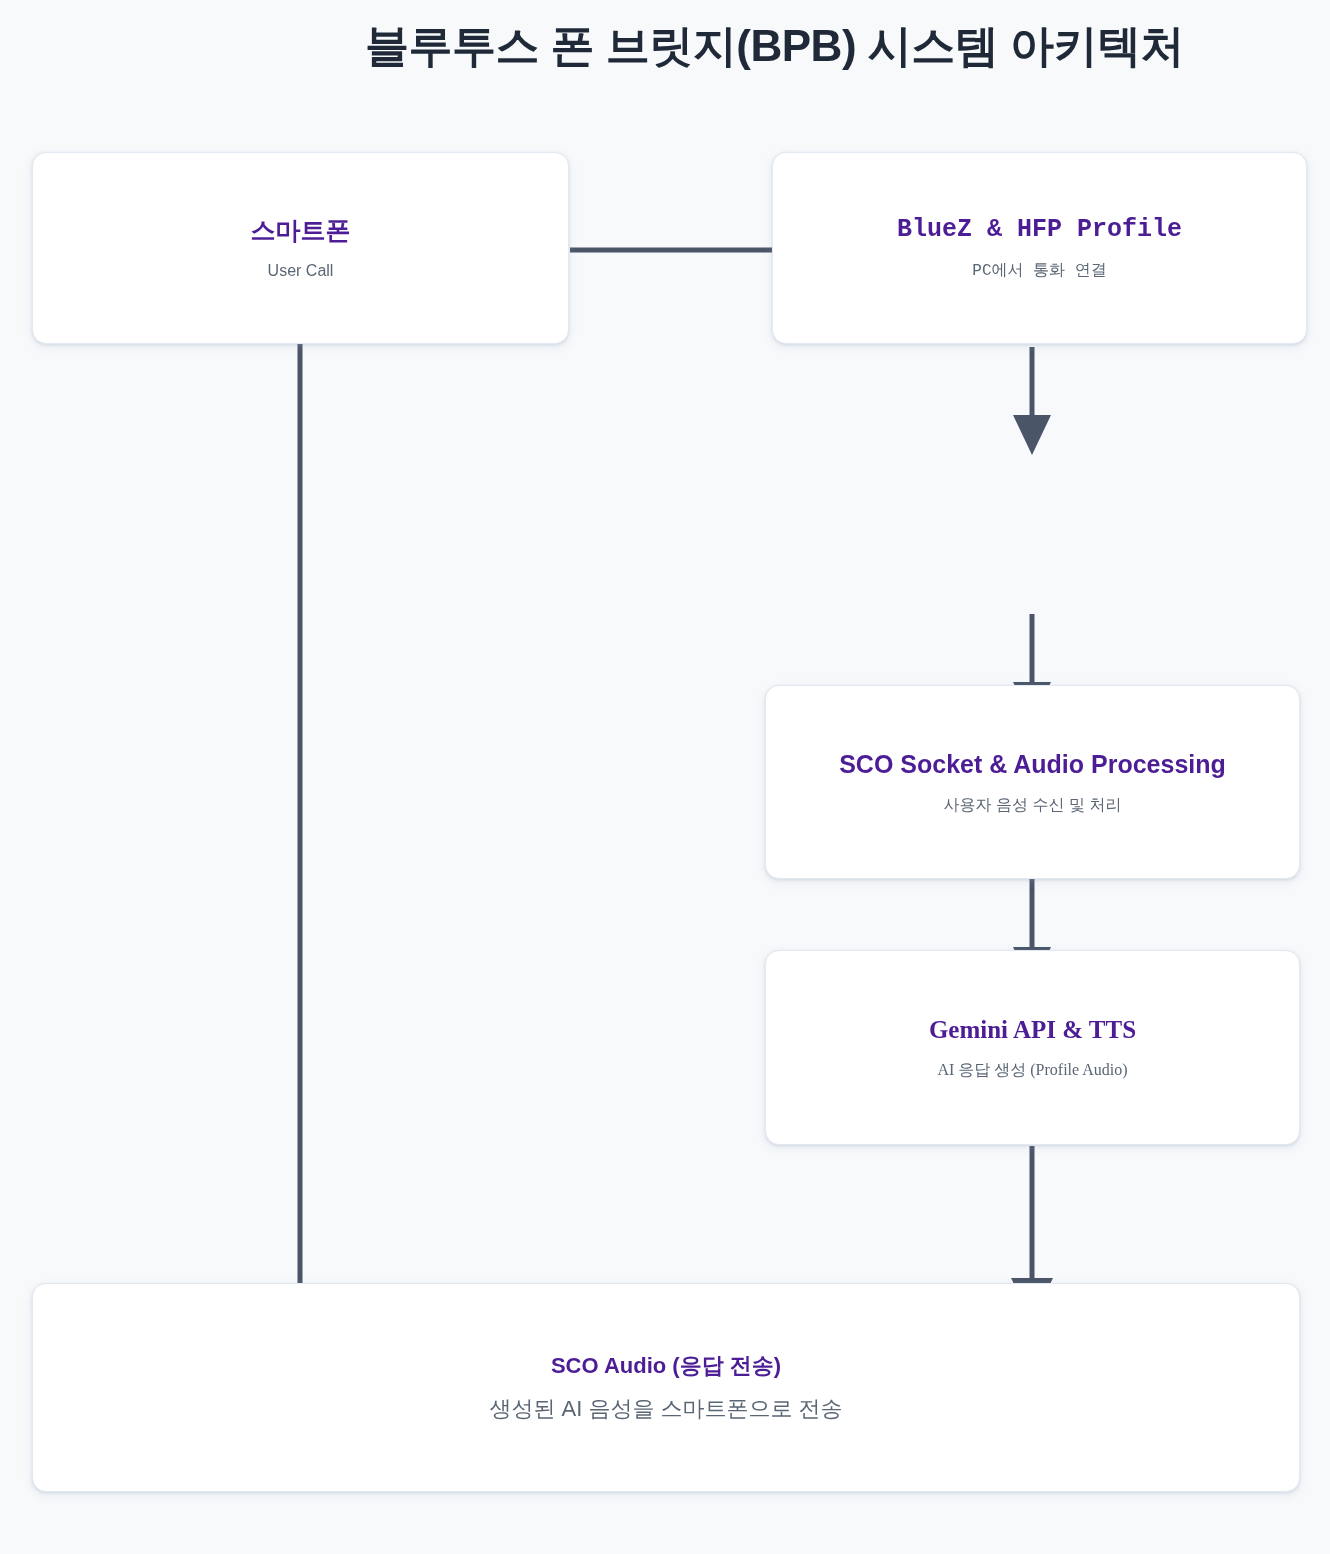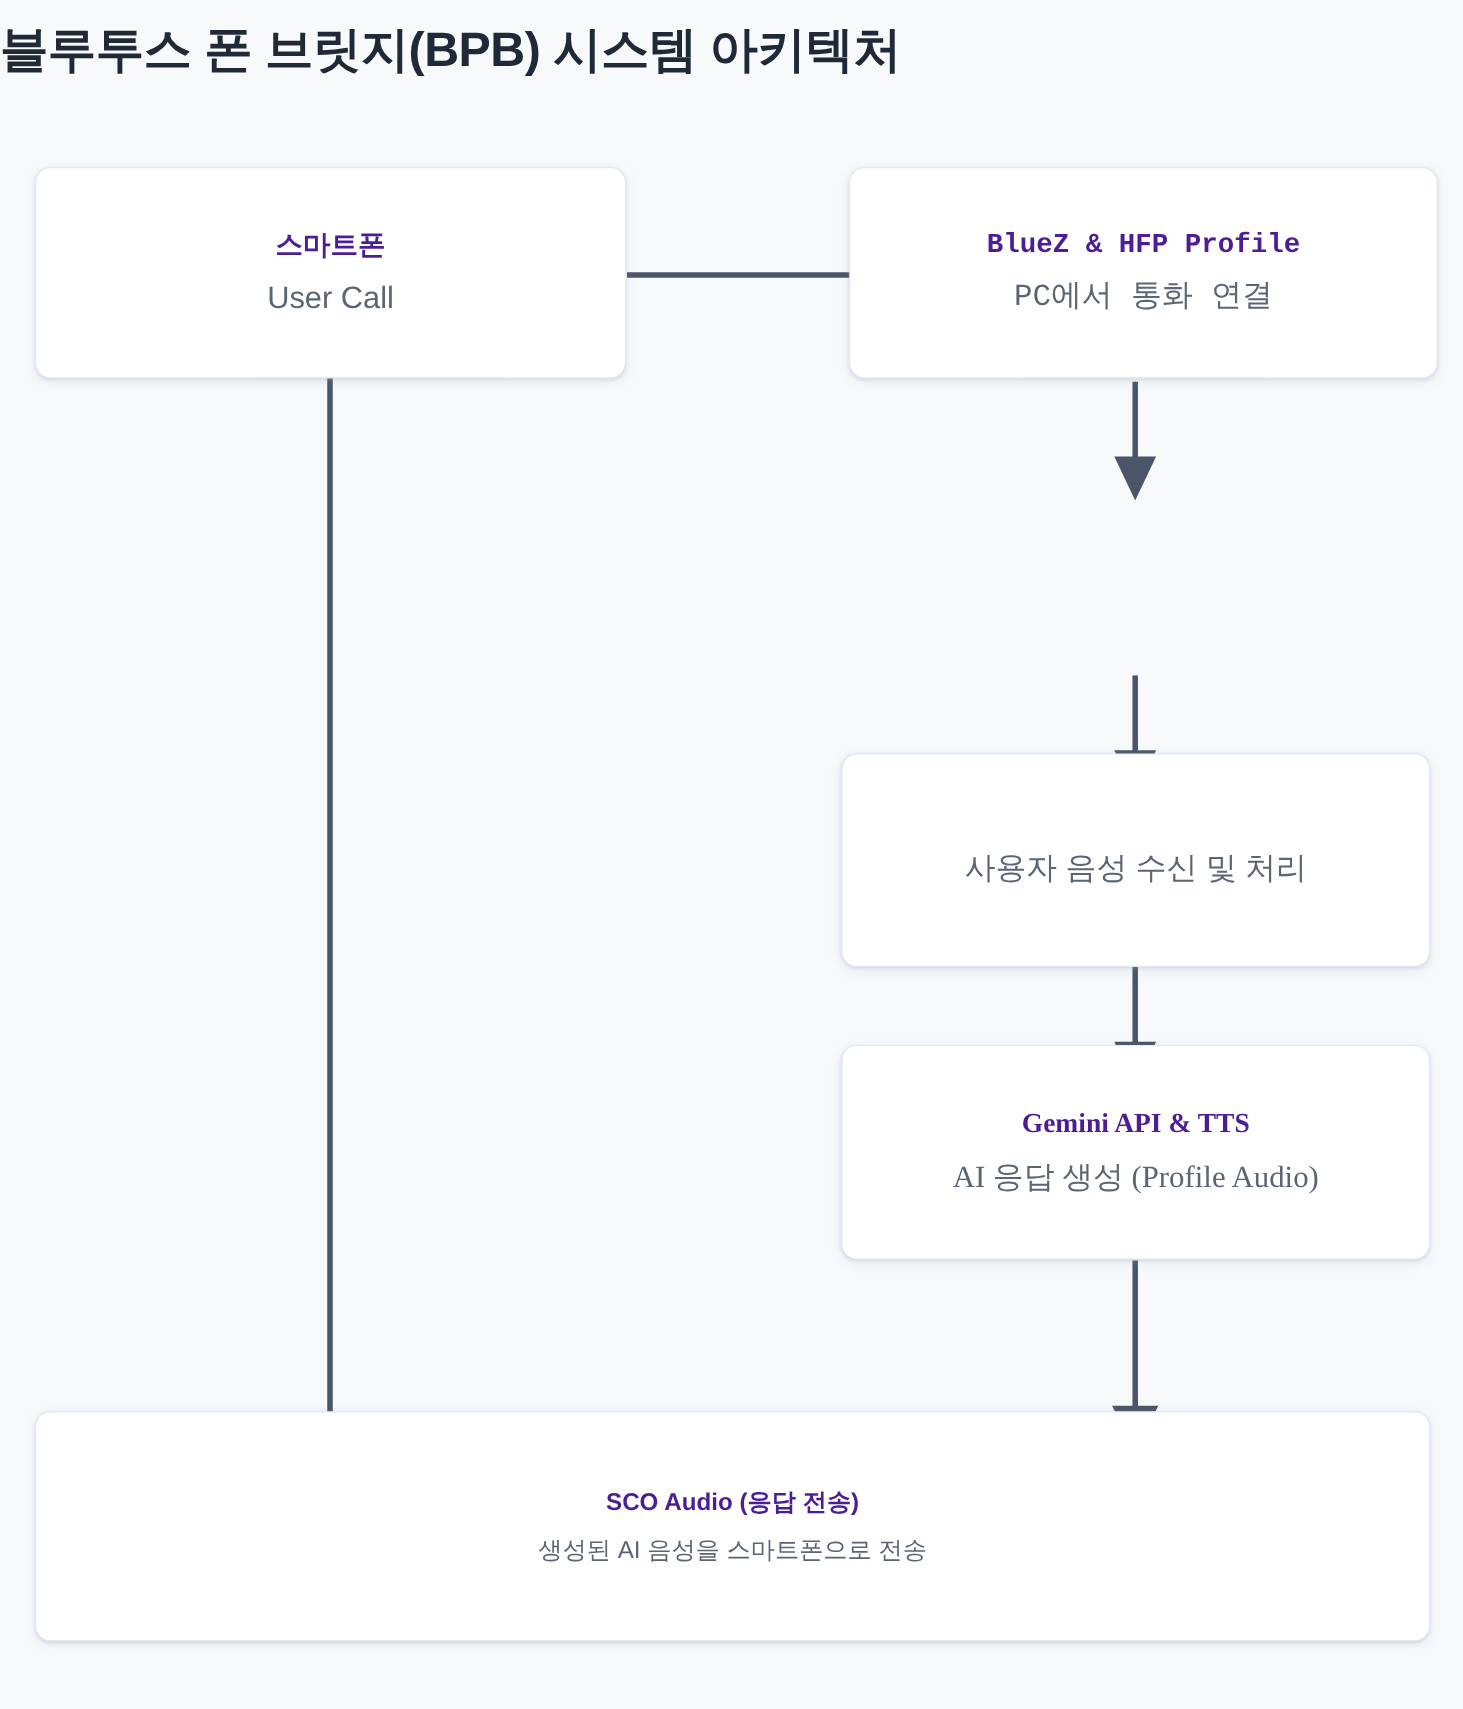--- a/index.html
+++ b/index.html
@@ -17,21 +17,21 @@
   #diagram-root {
     position: relative;
     width: 1330px;
     height: 1554px;
   }
   .diagram-title {
     position: absolute;
     left: 0;
     top: 18px;
     width: 1184px;
-    text-align: left;
+    text-align: right;
     font-size: 44px;
     font-weight: 700;
     color: #1f2937;
     letter-spacing: -0.5px;
     line-height: 1.25;
   }
   .edge-layer {
     position: absolute;
     left: 0;
     top: 0;
@@ -56,21 +56,21 @@
   .node-title {
     font-size: 25px;
     font-weight: 700;
     color: #4c1d95;
     line-height: 1.3;
     text-align: center;
     margin: 0;
     white-space: nowrap;
   }
   .node-sub {
-    font-size: 28px;
+    font-size: 16px;
     font-weight: 400;
     color: #5b6675;
     line-height: 1.3;
     text-align: center;
     margin: 14px 0 0 0;
     white-space: nowrap;
   }
   
   #node-phone      { left: 32px;  top: 152px;  width: 537px; height: 192px; }
   #node-bluez      { left: 772px; top: 152px;  width: 535px; height: 192px; font-family: Liberation Mono, monospace; }
@@ -143,20 +143,21 @@
   <div class="node" id="node-bluez">
     <div class="node-body">
       <p class="node-title">BlueZ &amp; HFP Profile</p>
       <p class="node-sub">PC에서 통화 연결</p>
     </div>
   </div>
 
 
   <div class="node" id="node-sco-socket">
     <div class="node-body">
+      <p class="node-title">SCO Socket &amp; Audio Processing</p>
       <p class="node-sub">사용자 음성 수신 및 처리</p>
     </div>
   </div>
 
   <div class="node" id="node-gemini">
     <div class="node-body">
       <p class="node-title">Gemini API &amp; TTS</p>
       <p class="node-sub">AI 응답 생성 (Profile Audio)</p>
     </div>
   </div>

